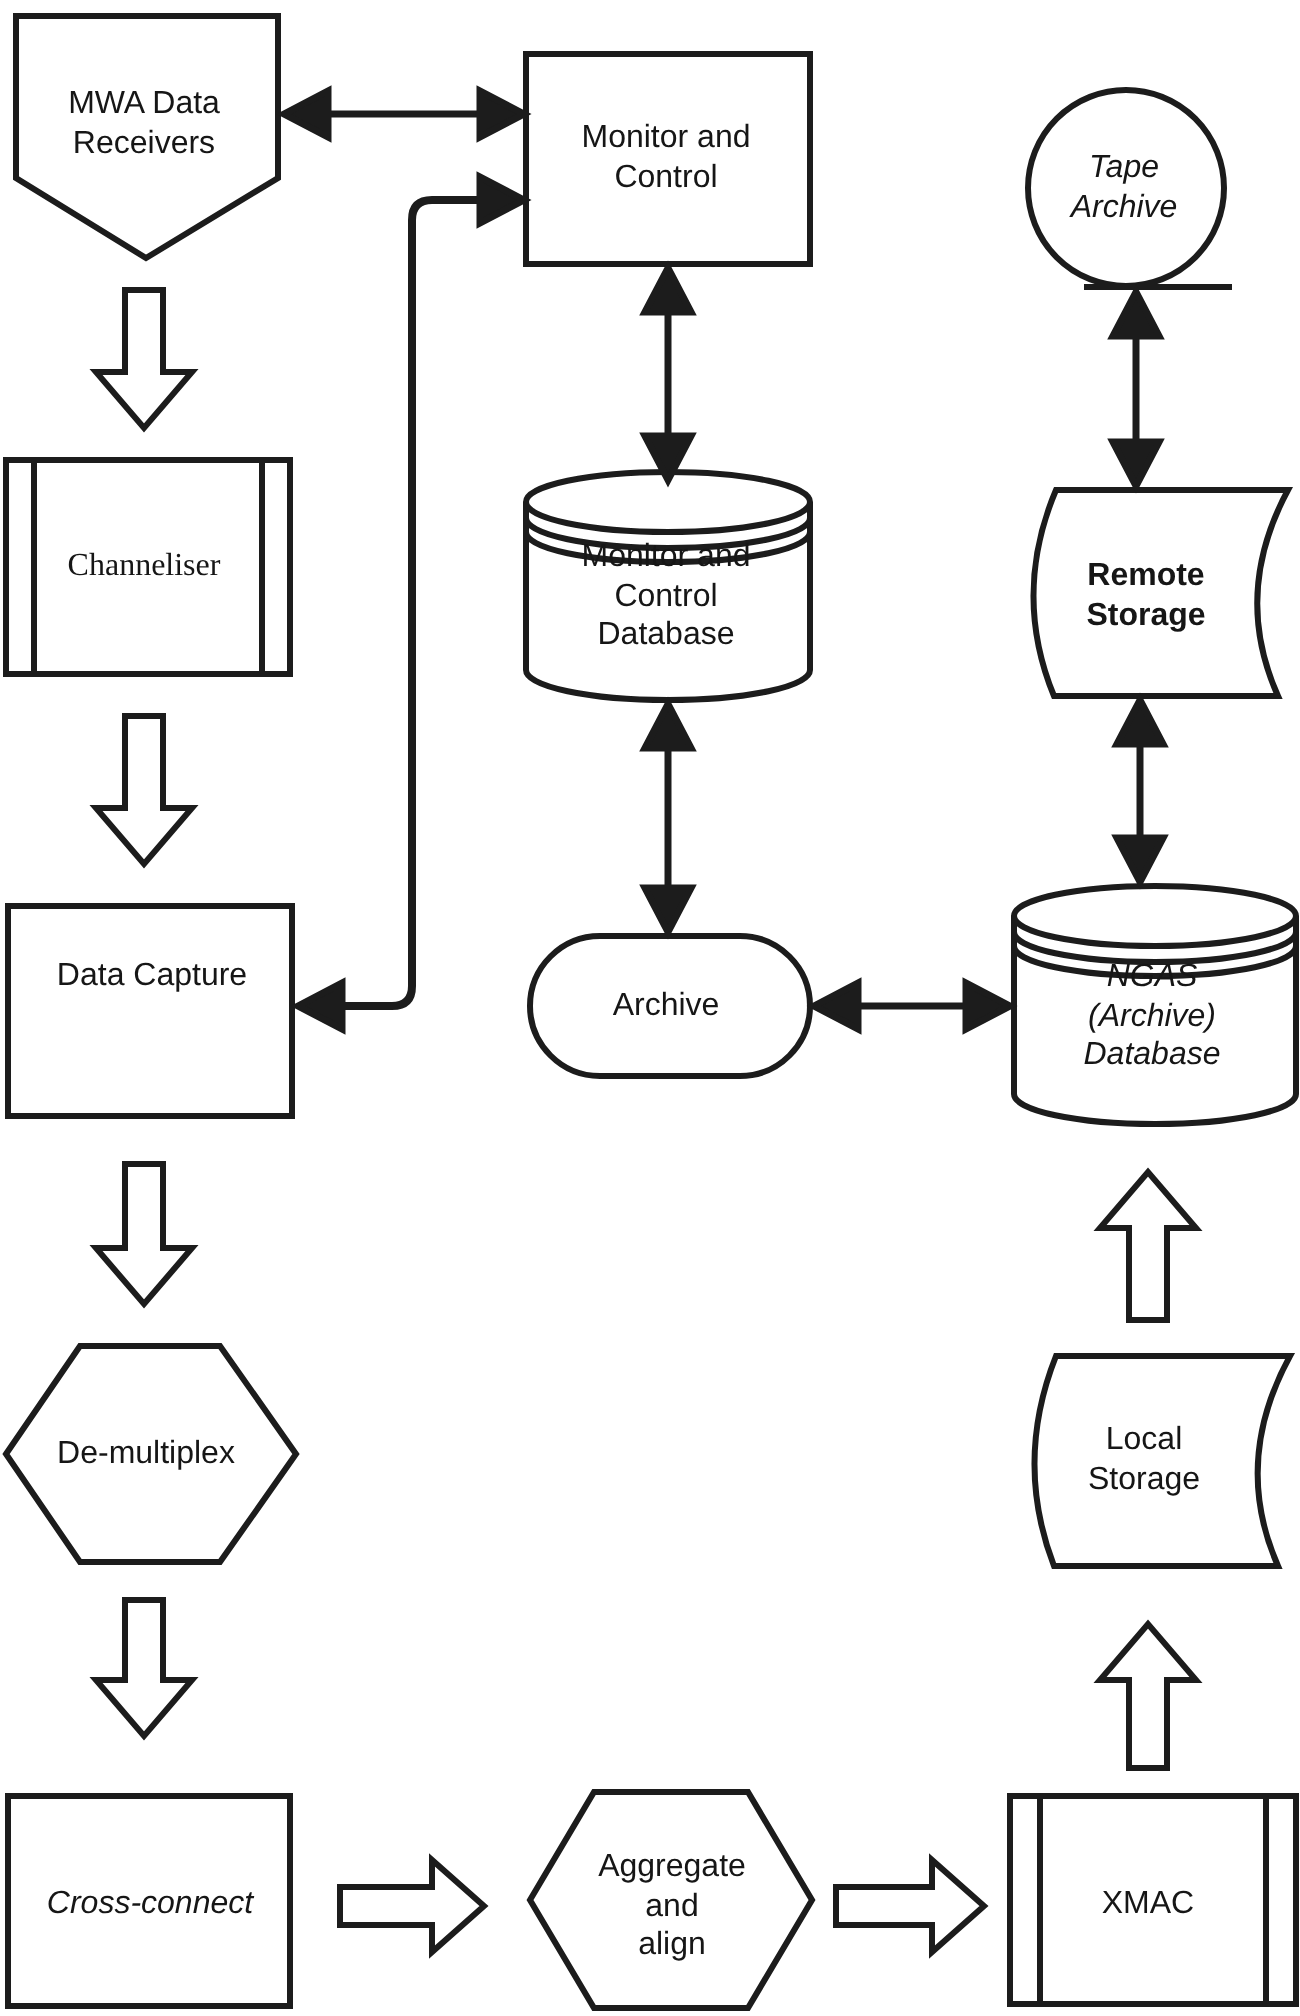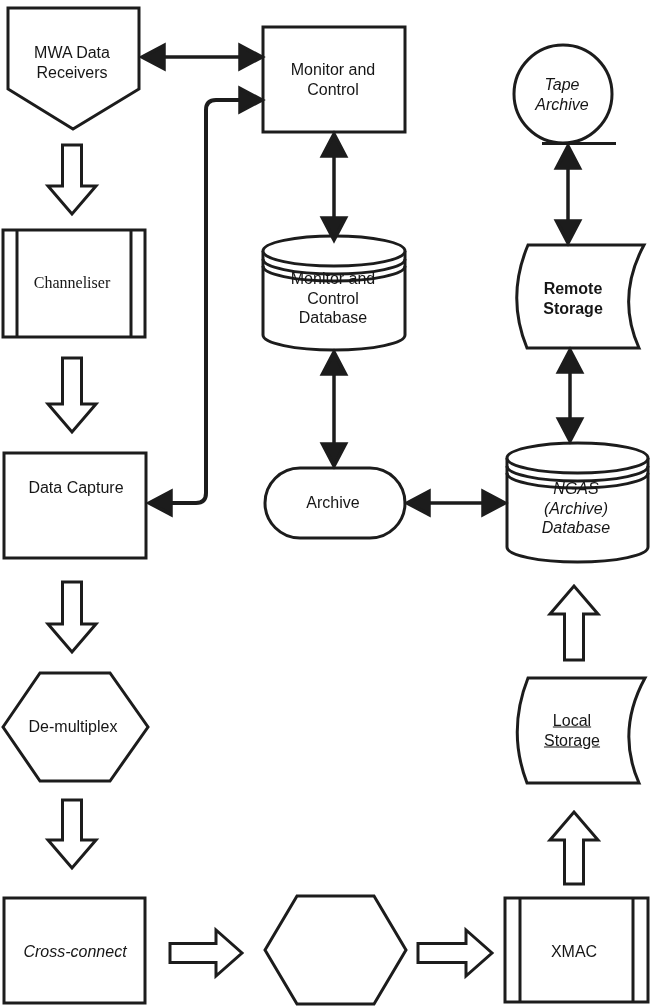--- a/index.html
+++ b/index.html
@@ -152,18 +152,21 @@
   <div class="node-label" style="left:333px; top:298px;">Monitor and
 Control
 Database</div>
   <div class="node-label" style="left:573px; top:298px;font-weight:bold;">Remote
 Storage</div>
   <div class="node-label" style="left:76px;  top:488px;">Data Capture</div>
   <div class="node-label" style="left:333px; top:503px;">Archive</div>
   <div class="node-label" style="left:576px; top:508px;font-style:italic;">NGAS (Archive)
 Database</div>
   <div class="node-label" style="left:73px;  top:727px;">De-multiplex</div>
-  <div class="node-label" style="left:572px; top:730px;text-decoration:underline;">Local
+  <div class="node-label" style="left:572px; top:730px;">Local
 Storage</div>
   <div class="node-label" style="left:75px;  top:952px;font-style:italic;">Cross-connect</div>
+  <div class="node-label" style="left:336px; top:953px;">Aggregate
+and
+align</div>
   <div class="node-label" style="left:574px; top:952px;">XMAC</div>
 
 </div>
 
 </body></html>

